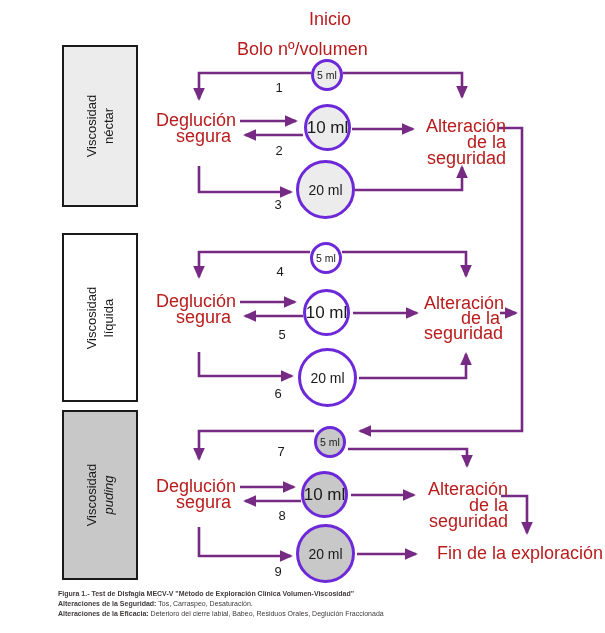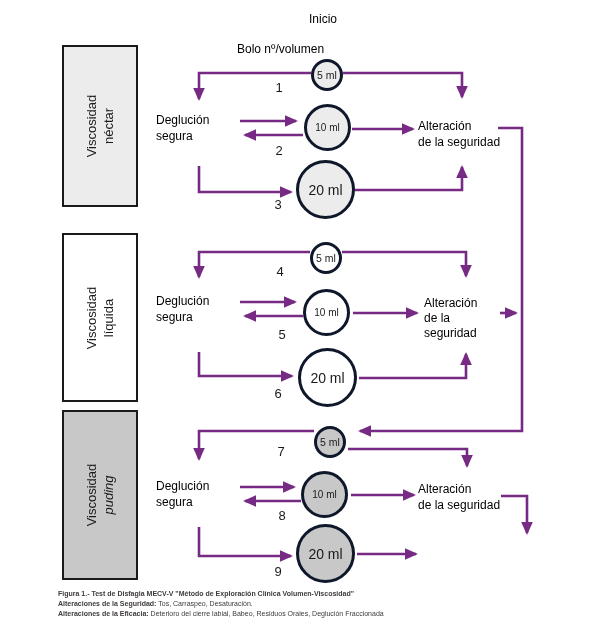--- a/index.html
+++ b/index.html
@@ -1,40 +1,40 @@
 <!DOCTYPE html>
 <html style="--arrow: #762a83; --nectar-fill: #ececec; --liquid-fill: #ffffff; --puding-fill: #c8c8c8; --caption: #3e3a39;"><head>
 <meta charset="utf-8">
 <style>
   html,body{margin:0;padding:0;background:#fff;}
   .canvas{
     position:relative;width:605px;height:633px;background:#fff;overflow:hidden;
     font-family:"Liberation Sans", sans-serif;color:#1a1a1a;
   }
   .abs{position:absolute;}
-  .label{font-size:12px;line-height:16px;color:#000000;}
-  .center{text-align:left;}
+  .label{font-size:18px;line-height:16px;color:#b91c1c;}
+  .center{text-align:right;}
   
   .vbox{
     position:absolute;left:62px;width:76px;
     border:2.5px solid #1a1a1a;box-sizing:border-box;
     display:flex;align-items:center;justify-content:center;
   }
   .vbox.b1{top:45px;height:162px;background:var(--nectar-fill);}
   .vbox.b2{top:233px;height:169px;background:var(--liquid-fill);}
   .vbox.b3{top:410px;height:170px;background:var(--puding-fill);}
   .vlabel{transform:rotate(-90deg);text-align:center;font-size:13px;line-height:17px;white-space:nowrap;}
   .italic{font-style:italic;}
   
   .circle{
-    position:absolute;border:3px solid #0f172a;border-radius:50%;box-sizing:border-box;
+    position:absolute;border:3px solid #6d28d9;border-radius:50%;box-sizing:border-box;
     display:flex;align-items:center;justify-content:center;white-space:nowrap;
   }
   .circle.small{width:32px;height:32px;font-size:10.5px;}
-  .circle.medium{width:47px;height:47px;font-size:10px;}
+  .circle.medium{width:47px;height:47px;font-size:17px;}
   .circle.large{width:59px;height:59px;font-size:14px;}
   .circle.r1{background:var(--nectar-fill);}
   .circle.r2{background:var(--liquid-fill);}
   .circle.r3{background:var(--puding-fill);}
   .num{position:absolute;width:22px;text-align:center;font-size:13px;}
   
   svg.flow{position:absolute;left:0;top:0;pointer-events:none;}
   .arrow{stroke:var(--arrow);stroke-width:2.6;fill:none;}
   .ah-fill{fill:var(--arrow);}
   
@@ -163,20 +163,21 @@
   <div class="abs label center" style="left:424px;top:296px;width:76px;line-height:15px;">
     <div>Alteración</div>
       <div>de la</div>
       <div>seguridad</div>
   </div>
   <div class="abs label center" style="left:418px;top:481px;width:90px;">
     <div>Alteración</div>
       <div>de la seguridad</div>
   </div>
 
+  <div class="abs label" style="left:437px;top:545px;">Fin de la exploración</div>
 
   <div class="caption">
     <div class="bold">Figura 1.- Test de Disfagia MECV-V "Método de Exploración Clínica Volumen-Viscosidad"</div>
     <div>
       <span class="bold">Alteraciones de la Seguridad:</span>
       <span>Tos, Carraspeo, Desaturación.</span>
     </div>
     <div>
       <span class="bold">Alteraciones de la Eficacia:</span>
       <span>Deterioro del cierre labial, Babeo, Residuos Orales, Deglución Fraccionada</span>

